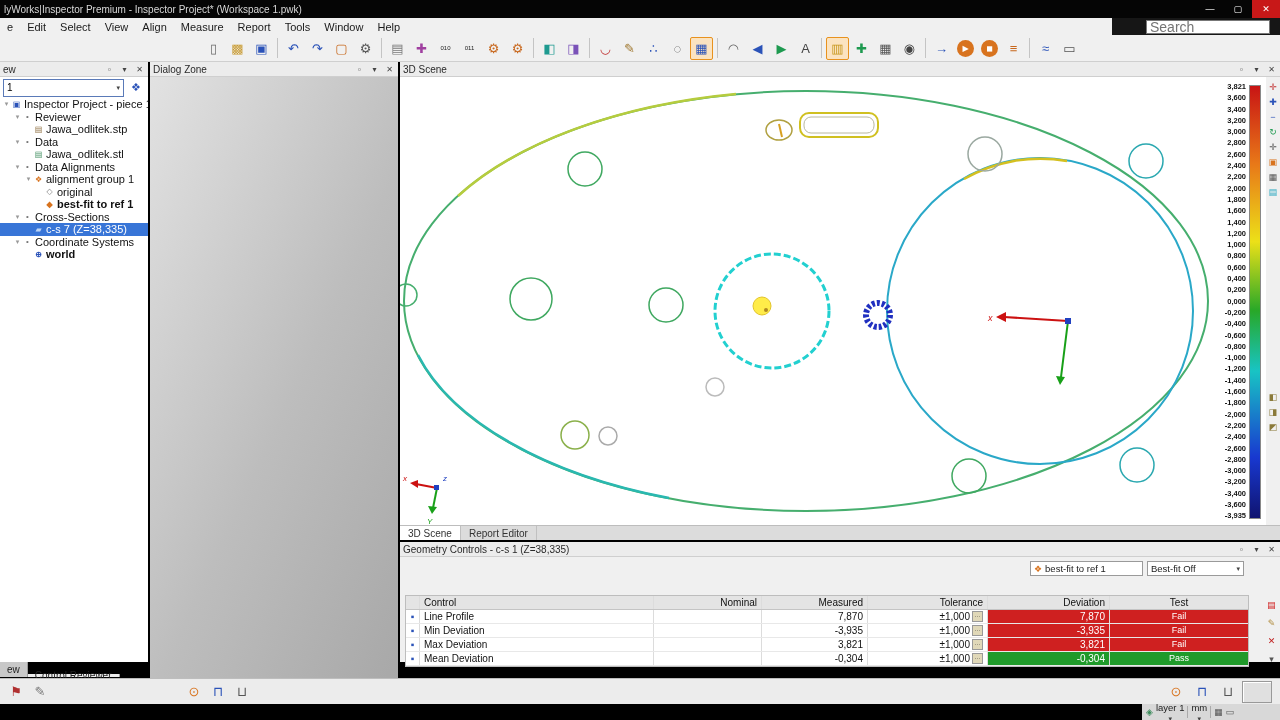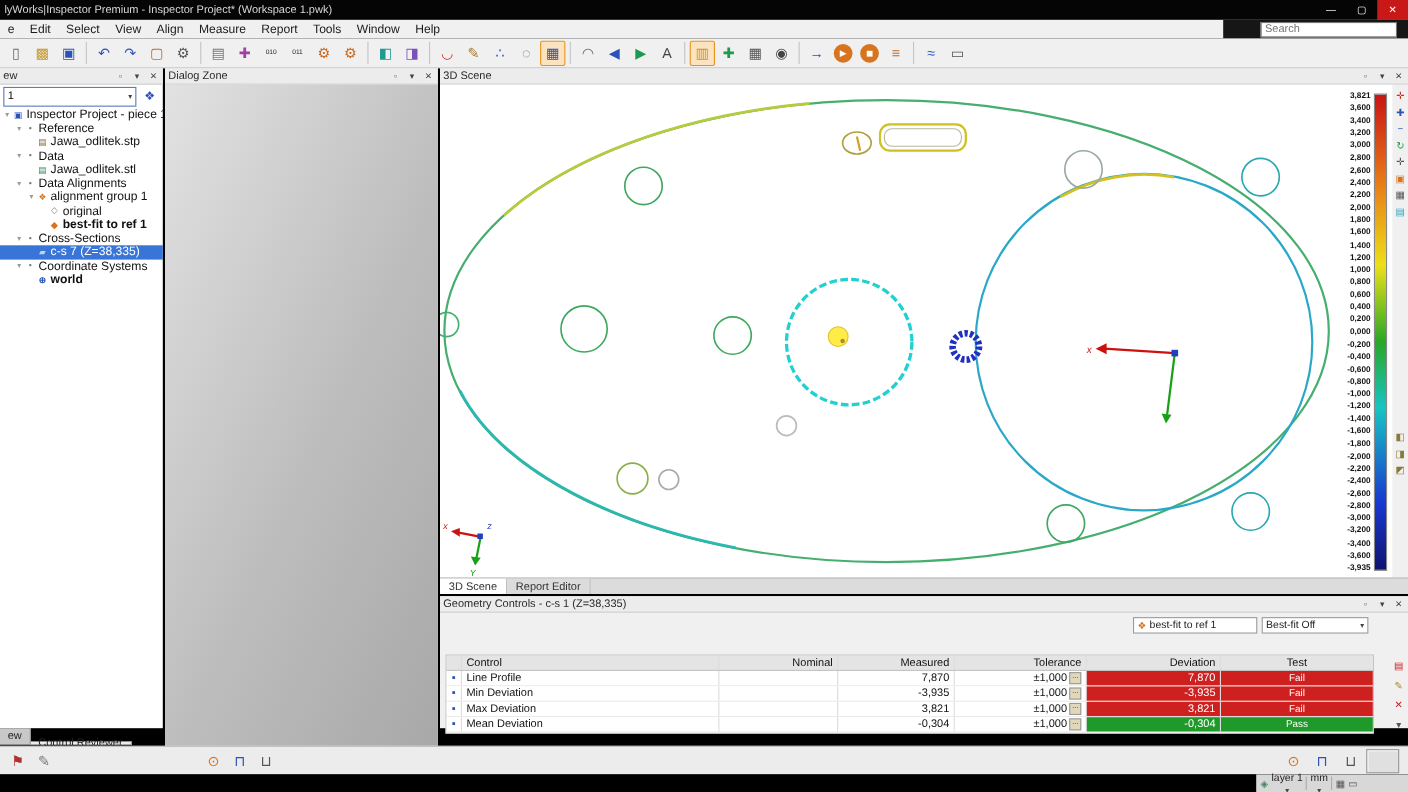--- a/index.html
+++ b/index.html
@@ -1,31 +1,31 @@
 <!DOCTYPE html>
 <html><head>
 <meta charset="utf-8">
 <style>
   html,body{margin:0;padding:0;width:1280px;height:720px;background:#000;overflow:hidden;
     font-family:"Liberation Sans",sans-serif;-webkit-font-smoothing:antialiased;}
-  .abs{position:absolute;}
+  .abs{position:absolute;justify-content:center;}
   
   #title-bar{left:0;top:0;width:1280px;height:18px;background:#050505;color:#d8d8d8;
     display:flex;align-items:center;font-size:10px;padding-left:4px;box-sizing:border-box;}
   #win-controls{margin-left:auto;display:flex;height:18px;}
   .win-btn{width:28px;height:18px;display:flex;align-items:center;justify-content:center;
     color:#fff;font-size:9px;}
   .win-close{background:#c81818;}
   
   #menu-bar{left:0;top:18px;width:1280px;height:17px;background:#f0f0f0;display:flex;
     align-items:center;font-size:11px;color:#1a1a1a;box-sizing:border-box;}
   .menu-item{padding:1px 7px;cursor:default;}
   #menu-search-wrap{margin-left:auto;background:#161616;height:17px;display:flex;
     align-items:center;padding:0 10px 0 34px;}
-  #menu-search{width:116px;height:12px;font-size:10px;border:1px solid #777;
+  #menu-search{width:116px;height:12px;font-size:14px;border:1px solid #777;
     font-family:"Liberation Sans",sans-serif;padding:0 3px;}
   
   #toolbar{left:0;top:35px;width:1280px;height:27px;background:#f0f0f0;
     border-bottom:1px solid #cfcfcf;display:flex;align-items:center;padding-left:3px;
     box-sizing:border-box;gap:1px;}
   .ticon{width:23px;height:23px;display:flex;align-items:center;justify-content:center;
     font-size:13px;border-radius:2px;flex:none;}
   .ticon.active{border:1px solid #e8921e;background:#fbe3c0;box-sizing:border-box;}
   .ticon .round{width:17px;height:17px;border-radius:50%;display:flex;align-items:center;
     justify-content:center;font-size:8px;}
@@ -289,21 +289,21 @@
   </div>
   <div id="tree">
       <div class="trow" style="padding-left: 2px;">
         <span class="texp">▾</span>
         <span class="tico" style="color: rgb(42, 82, 184);">▣</span>
         <span>Inspector Project - piece 1</span>
       </div>
       <div class="trow" style="padding-left: 13px;">
         <span class="texp">▾</span>
         <span class="tico" style="color: rgb(119, 119, 119);">•</span>
-        <span>Reference</span>
+        <span>Reviewer</span>
       </div>
       <div class="trow" style="padding-left: 24px;">
         <span class="texp"></span>
         <span class="tico" style="color: rgb(138, 106, 58);">▤</span>
         <span>Jawa_odlitek.stp</span>
       </div>
       <div class="trow" style="padding-left: 13px;">
         <span class="texp">▾</span>
         <span class="tico" style="color: rgb(119, 119, 119);">•</span>
         <span>Data</span>

